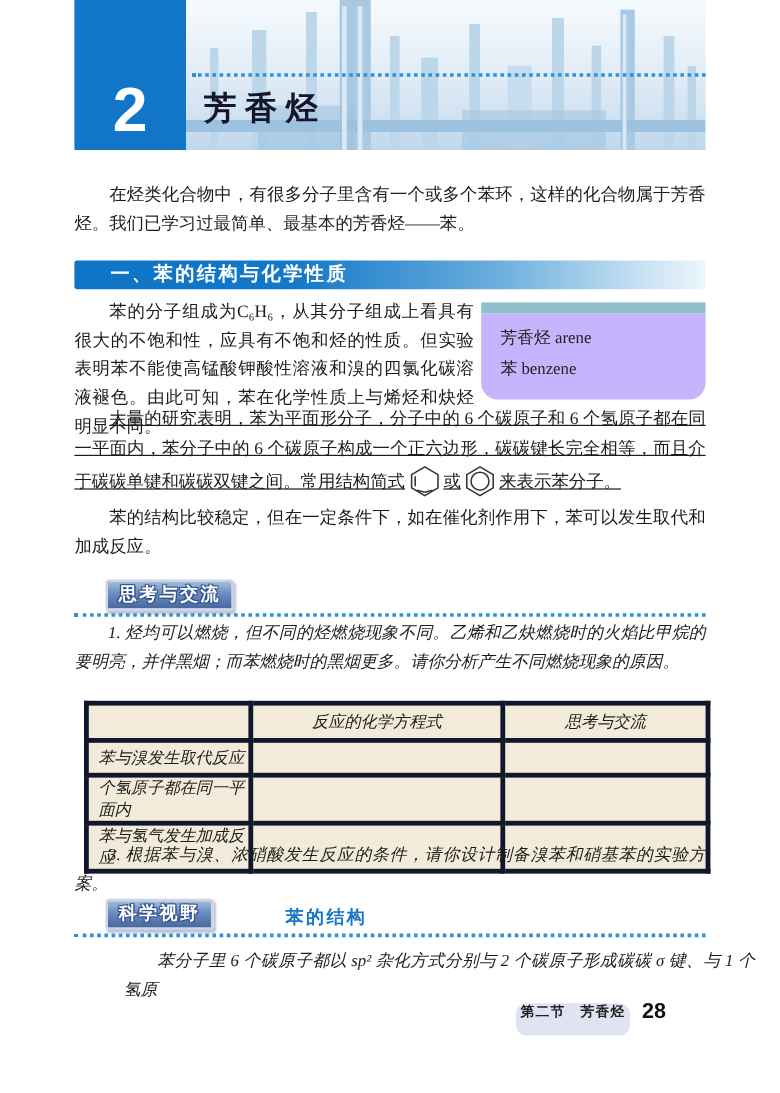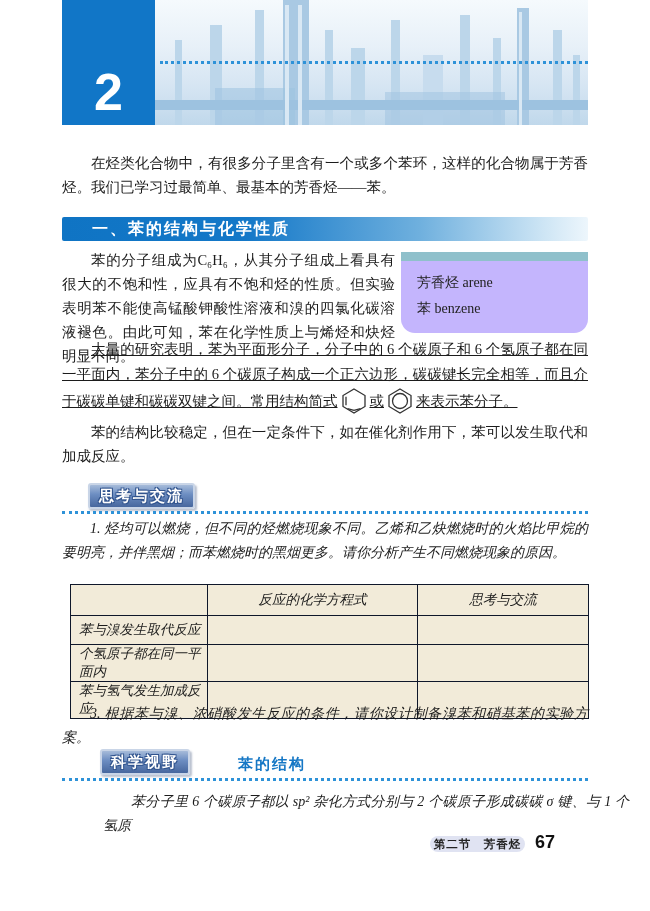--- a/index.html
+++ b/index.html
@@ -59,47 +59,47 @@
   .badge {
     position:absolute; height:26px; padding:0 9px;
     background:linear-gradient(180deg,#a6bbd9 0%,#6d8ec2 42%,#47679e 100%);
     border:2px solid #c9d5e7; border-radius:3px;
     color:#ffffff; font-family:"Liberation Sans","DejaVu Sans",sans-serif;
     font-weight:bold; font-size:15px; line-height:22px; letter-spacing:2px;
     text-shadow:1px 1px 0 #31548e,-1px 1px 0 #31548e,1px -1px 0 #31548e,-1px -1px 0 #31548e;
     box-shadow:1.5px 2px 2px rgba(60,80,120,0.35);
   }
   .badge-think { left:88px; top:483px; }
-  .badge-science { left:88px; top:749px;margin-left:12px; }
+  .badge-science { left:88px; top:749px; }
   .dotted { position:absolute; left:62px; width:526px; height:0; border-top:3px dotted #2e92d8; }
   .dotted-think { top:511px; }
   .dotted-science { top:778px; }
   .kai { font-style:italic; font-size:14px; line-height:24px; }
   .think-items { position:absolute; left:62px; top:517px; width:526px; text-align:justify; }
   .think-items p { text-indent:2em; }
   .item3 { position:absolute; left:62px; top:702px; width:526px; text-align:justify; }
   
   .rtable {
     position:absolute; left:70px; top:584px; width:518px;
     border-collapse:collapse; background:#f2ebd9; table-layout:fixed;
   }
-  .rtable th, .rtable td { border:1px solid #0f172a; font-weight:normal; }
+  .rtable th, .rtable td { border:4px solid #0f172a; font-weight:normal; }
   .rtable th { height:31px; text-align:center; font-size:13.5px; font-style:italic; }
   .rtable td { height:29px; font-size:13.5px; font-style:italic; padding-left:8px; }
   .col1 { width:137px; } .col2 { width:210px; } .col3 { width:171px; }
   
   .science-title {
     position:absolute; left:238px; top:755px; color:#1577c5;
     font-family:"Liberation Sans","DejaVu Sans",sans-serif;
     font-weight:bold; font-size:15px; letter-spacing:2px;
   }
   .sci-para { position:absolute; left:62px; top:790px; width:526px; text-align:justify; text-indent:2em;margin-left:41px; }
   
   .footer-pill {
-    position:absolute; left:430px; top:836px; width:95px; height:16px;
+    position:absolute; left:430px; top:836px; width:95px; height:27px;
     background:#e0e3f2; border-radius:9px; text-align:center;
     font-family:"Liberation Sans","DejaVu Sans",sans-serif;
     font-size:11.5px; font-weight:bold; line-height:17px; color:#222; letter-spacing:1px;
   }
   .page-num {
     position:absolute; left:535px; top:832px; color:#111;
     font-family:"Liberation Sans","DejaVu Sans",sans-serif; font-weight:bold; font-size:18px;
   }
 </style>
 </head>
@@ -134,20 +134,21 @@
           <rect x="130" y="5" width="4" height="120"></rect>
           <rect x="143" y="5" width="4" height="120"></rect>
           <rect x="364" y="12" width="3" height="113"></rect>
         </g>
       </svg>
     </div>
     <div class="chapter-box">
       <span>2</span>
     </div>
     <div class="header-dotted"></div>
+    <div class="chapter-title">芳香烃</div>
   </div>
 
   <p class="intro bodytext indent">在烃类化合物中，有很多分子里含有一个或多个苯环，这样的化合物属于芳香烃。我们已学习过最简单、最基本的芳香烃——苯。</p>
 
   <div class="section-bar">
     <span>一、苯的结构与化学性质</span>
   </div>
 
   <p class="para1 bodytext indent">苯的分子组成为C₆H₆，从其分子组成上看具有很大的不饱和性，应具有不饱和烃的性质。但实验表明苯不能使高锰酸钾酸性溶液和溴的四氯化碳溶液褪色。由此可知，苯在化学性质上与烯烃和炔烃明显不同。</p>
 
@@ -213,15 +214,15 @@
     </table>
 
   <p class="item3 kai indent">3. 根据苯与溴、浓硝酸发生反应的条件，请你设计制备溴苯和硝基苯的实验方案。</p>
 
   <div class="badge badge-science">科学视野</div>
   <div class="science-title">苯的结构</div>
   <div class="dotted dotted-science"></div>
   <p class="sci-para kai">苯分子里 6 个碳原子都以 sp² 杂化方式分别与 2 个碳原子形成碳碳 σ 键、与 1 个氢原</p>
 
   <div class="footer-pill">第二节　芳香烃</div>
-  <div class="page-num">67</div>
+  <div class="page-num">28</div>
 
 </div>
 
 </body></html>

